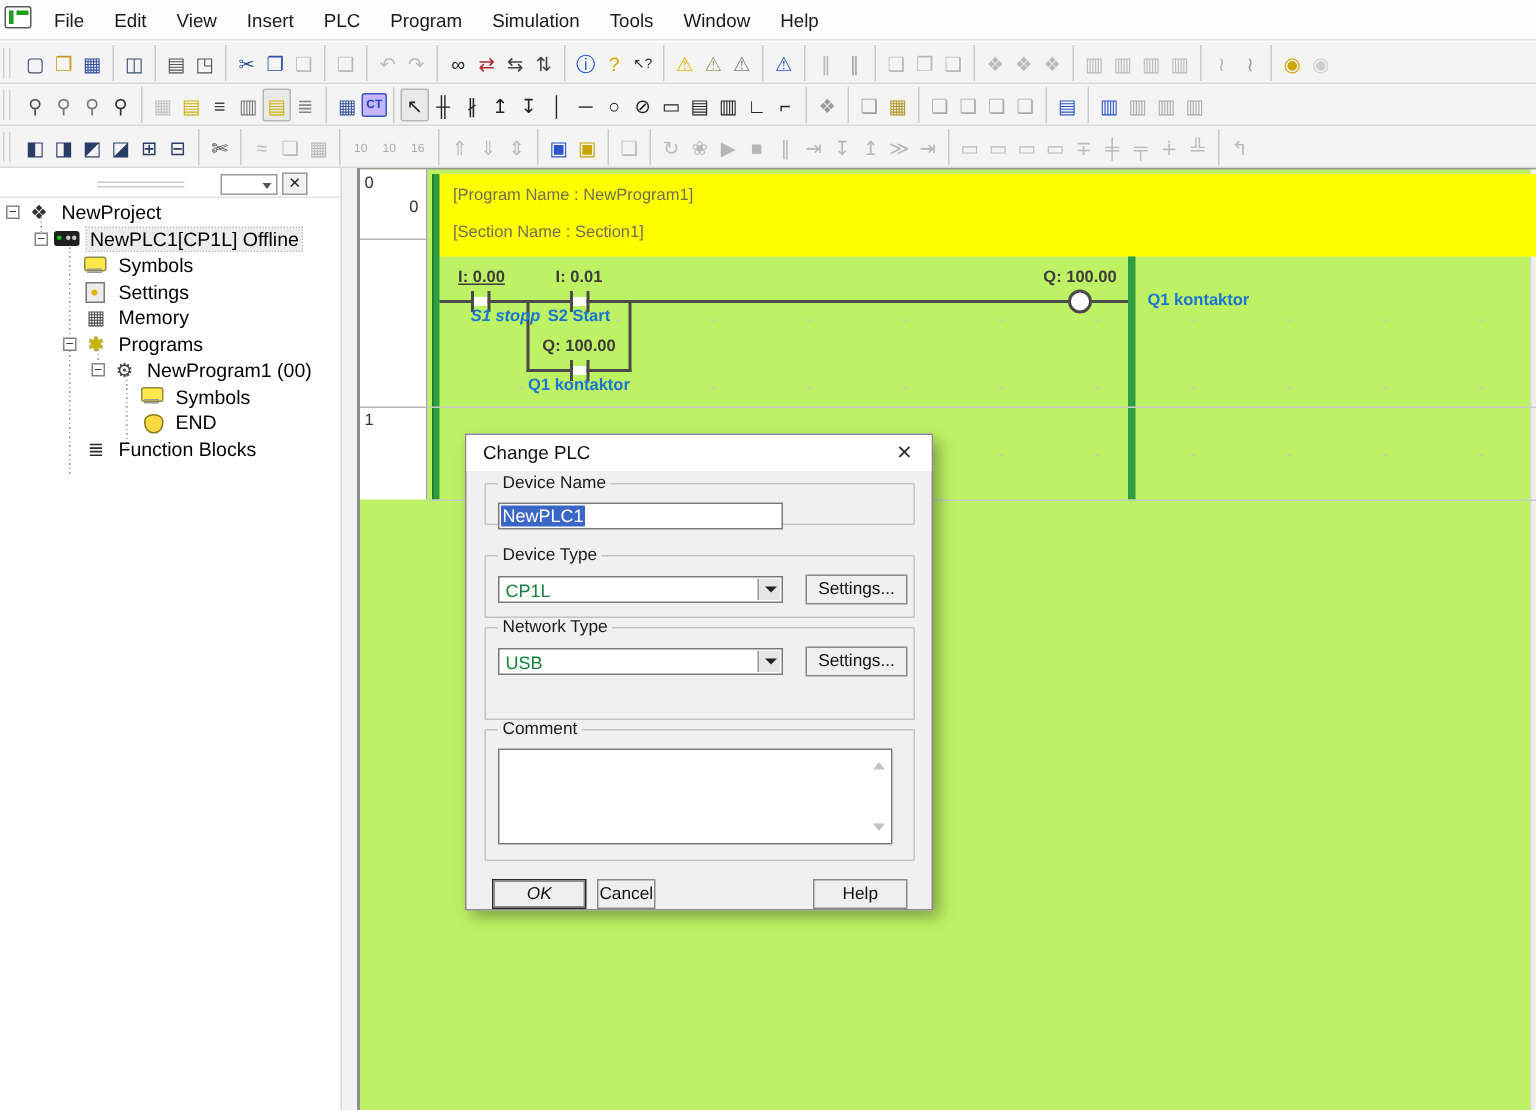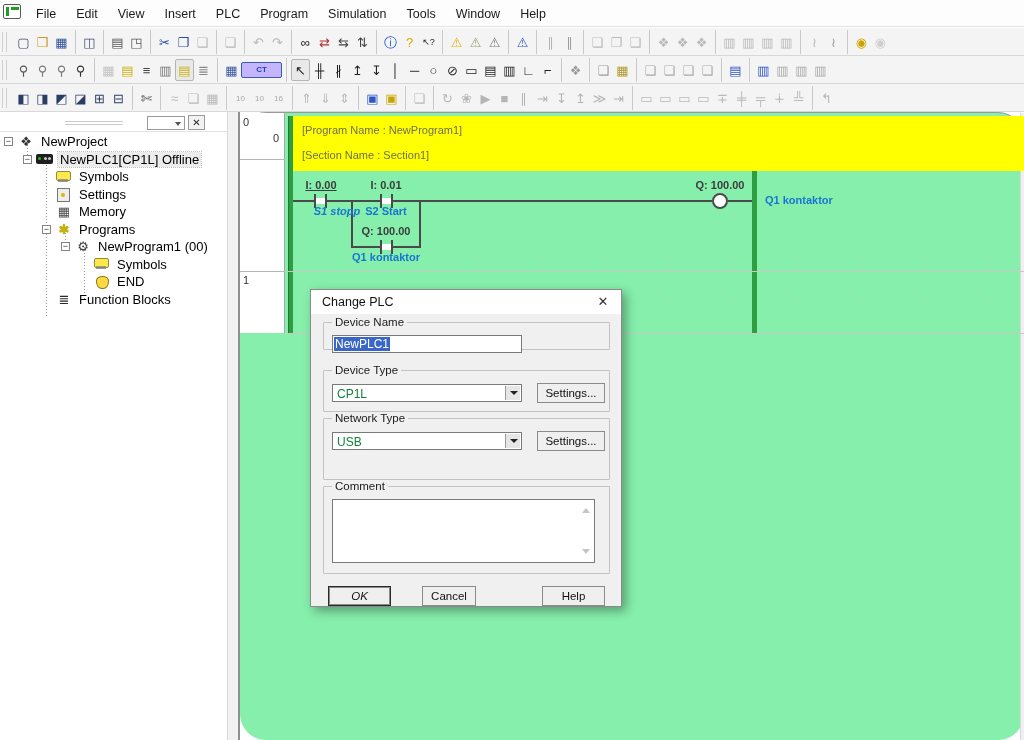--- a/index.html
+++ b/index.html
@@ -21,21 +21,21 @@
   .toolbar { position:relative; width:1024px; height:28px; background:#f4f4f4;
              border-bottom:1px solid #d8d8d8; display:flex; align-items:center; white-space:nowrap; }
   .toolbar::before { content:""; display:inline-block; width:3px; height:20px; margin:0 3px 0 2px;
              border-left:1px solid #cfcfcf; border-right:1px solid #cfcfcf; }
   .tb-group { display:inline-flex; align-items:center; height:24px; padding:0 4px;
               border-left:1px solid #c9c9c9; }
   .tb-group:first-of-type { border-left:none; }
   .tb-btn { display:inline-block; width:19px; height:22px; line-height:21px; text-align:center;
             font-size:13px; border:1px solid transparent; border-radius:2px; cursor:default; overflow:hidden; }
   .tb-btn.pressed { background:#e9e9e9; border:1px solid #b5b5b5; }
-  .tb-btn.ct { font-weight:bold; background:#c4b5fd; border:1px solid #3b57c0; height:16px; line-height:14px; width:41px; }
+  .tb-btn.ct { font-weight:bold; background:#c4b5fd; border:1px solid #3b57c0; height:16px; line-height:14px; width:17px; }
 
   
   #tree-panel { position:absolute; left:0; top:112px; width:227px; bottom:0; background:#fff; }
   #tree-header { position:absolute; left:0; top:2px; width:227px; height:17px; }
   #tree-grip { position:absolute; right:104px; top:7px; width:58px; height:4px;
                border-top:1px solid #c9c9c9; border-bottom:1px solid #c9c9c9; }
   #tree-combo { position:absolute; right:42px; top:2px; width:38px; height:14px; background:#fff;
                 border:1px solid #9a9a9a; }
   #tree-combo::after { content:""; position:absolute; right:3px; top:5px;
                 border-left:3px solid transparent; border-right:3px solid transparent; border-top:4px solid #555; }
@@ -77,22 +77,22 @@
   .ti-section { position:relative; }
   .ti-section::before { content:""; position:absolute; left:3px; top:1px; width:11px; height:11px;
                         background:#ffd943; border:1px solid #8a7a1a;
                         border-radius:50% 50% 45% 45% / 35% 35% 55% 55%; }
   .ti-fb { font-size:13px; color:#2a2a2a; }
 
   #splitter { position:absolute; left:227px; top:112px; width:13px; bottom:0; background:#f2f2f2;
               border-left:1px solid #d9d9d9; border-right:2px solid #8f8f8f; }
 
   
-  #ladder { position:absolute; left:240px; top:112px; width:784px; bottom:0; background:#86efac;
-            border-top:1px solid #9a9a9a;border-radius:26px; }
+  #ladder { position:absolute; left:240px; top:112px; width:784px; bottom:0; background:#bef264;
+            border-top:1px solid #9a9a9a; }
   #edge-strip { position:absolute; right:0; top:0; width:4px; height:100%;
                 background:#f0f0f0; border-left:1px solid #d8d8d8; }
   #margin-col { position:absolute; left:0; top:0; width:45px; height:220px;
                 border-right:1px solid #a8a8a8; background:#fff; font-size:11px; color:#333; }
   .margin-div { position:absolute; left:0; width:45px; border-top:1px solid #b5b5b5; }
   #rung0-num { position:absolute; left:3px; top:3px; }
   #rung0-step { position:absolute; right:5px; top:19px; }
   #rung1-num { position:absolute; left:3px; top:161px; }
 
   #grid-dots { position:absolute; left:46px; top:58px; width:970px; height:162px;
@@ -519,17 +519,17 @@
     <div class="group" style="top:196px;height:88px;">
       <span class="group-label">Comment</span>
       <div id="comment-box">
         <span></span>
         <span class="scroll-hint up"></span>
         <span class="scroll-hint down"></span>
       </div>
     </div>
 
     <button class="btn default" style="left:17px;top:296px;width:63px;">OK</button>
-    <button class="btn" style="left:111px;top:296px;width:54px;">Cancel</button>
+    <button class="btn" style="left:87px;top:296px;width:39px;">Cancel</button>
     <button class="btn" style="left:231px;top:296px;width:63px;">Help</button>
   </div>
 
 </div>
 
 </body></html>

